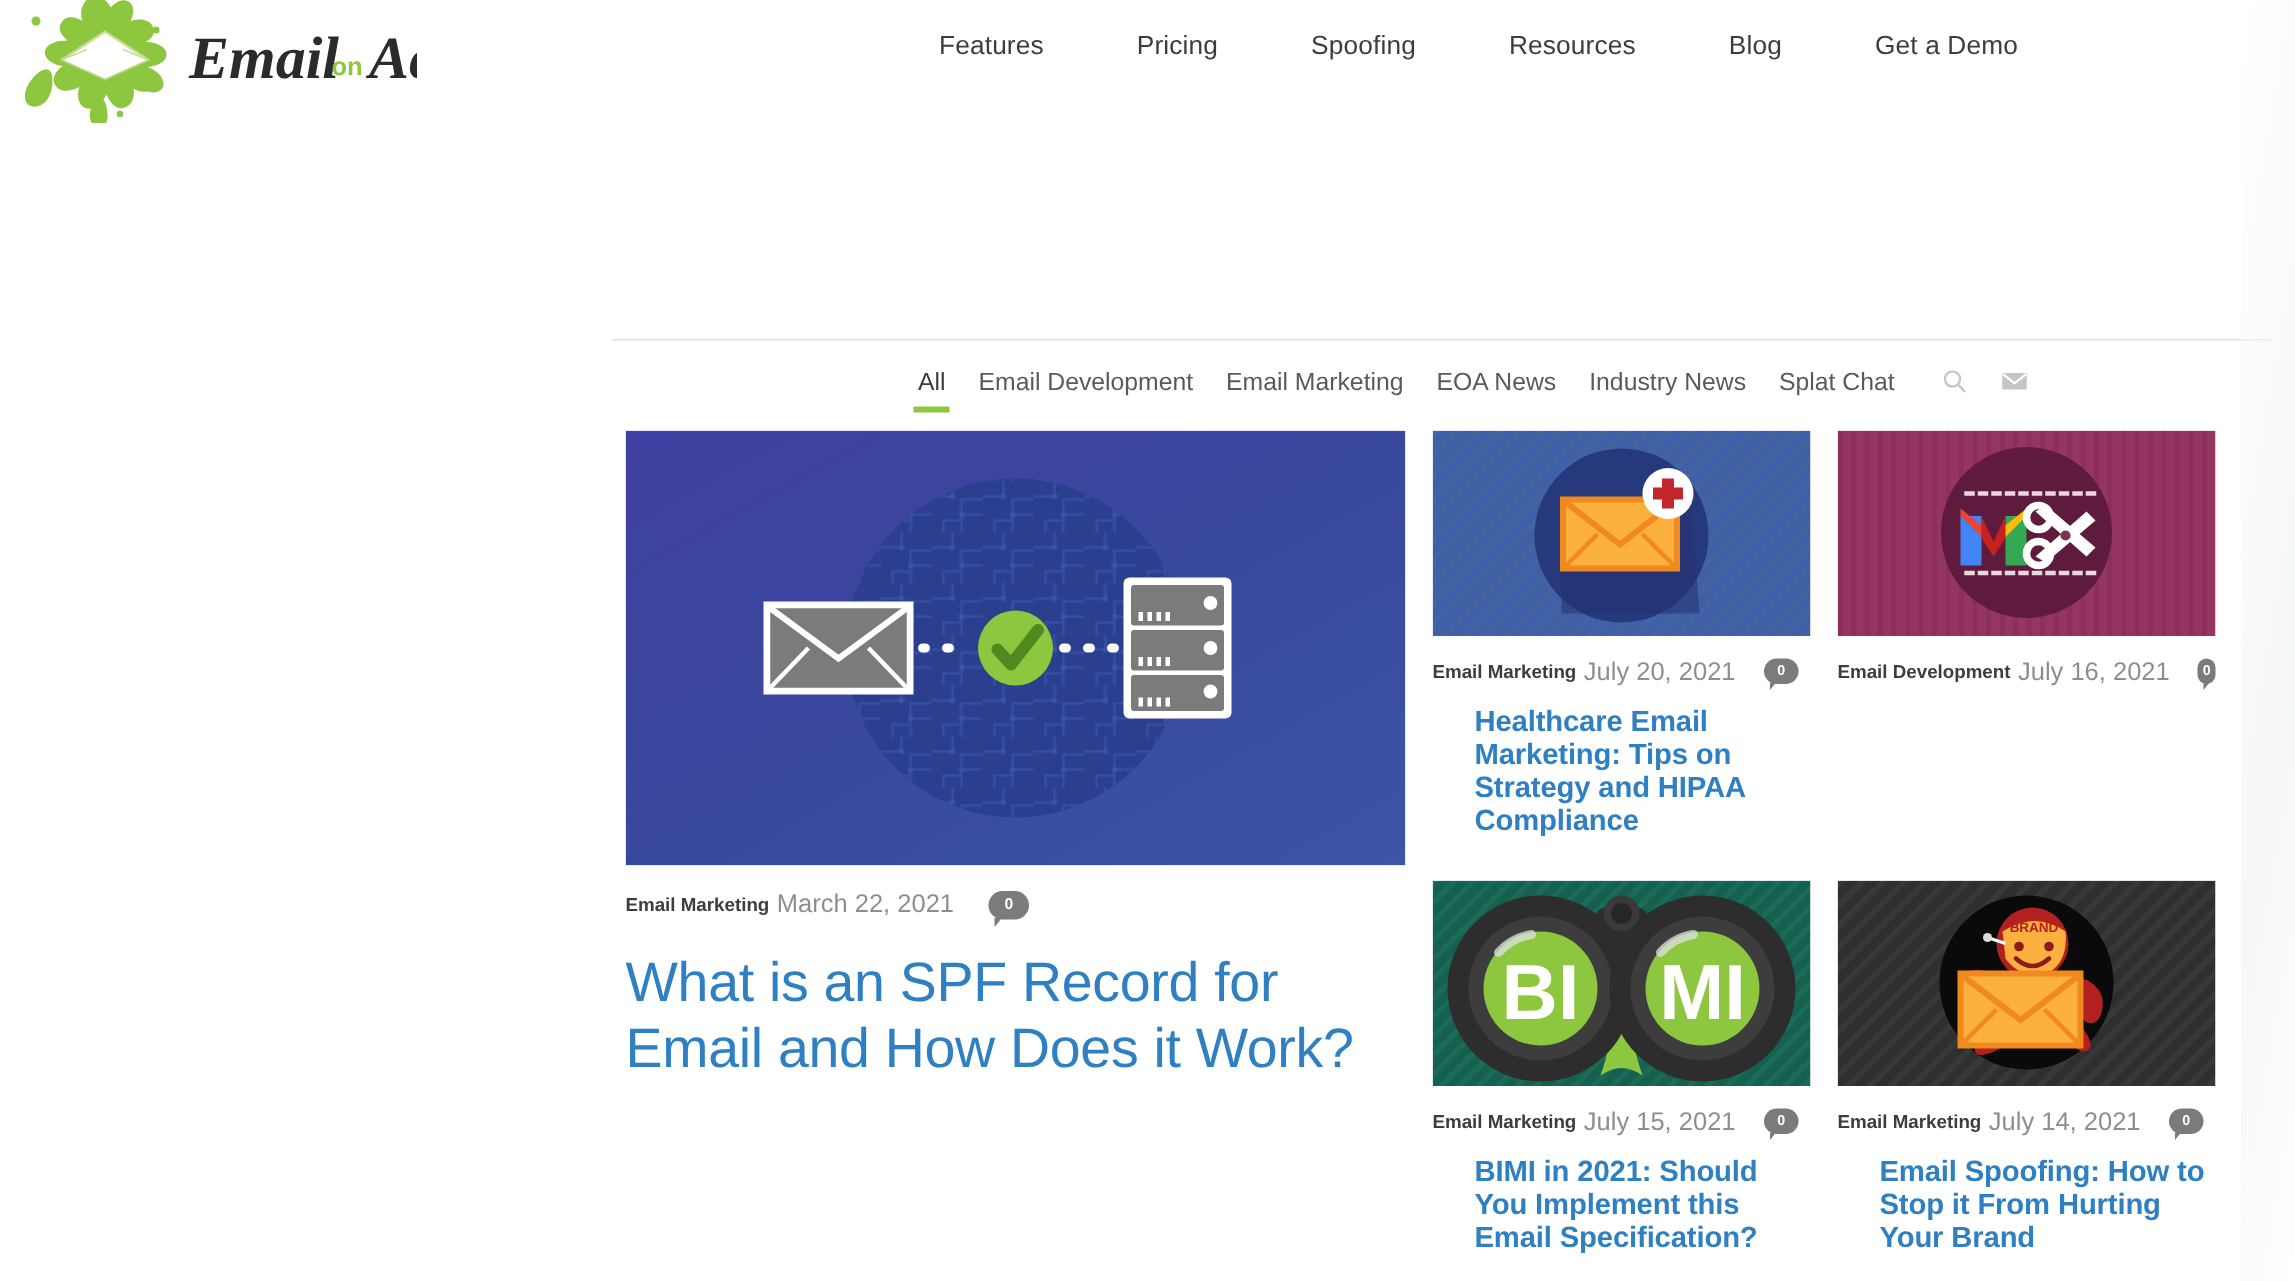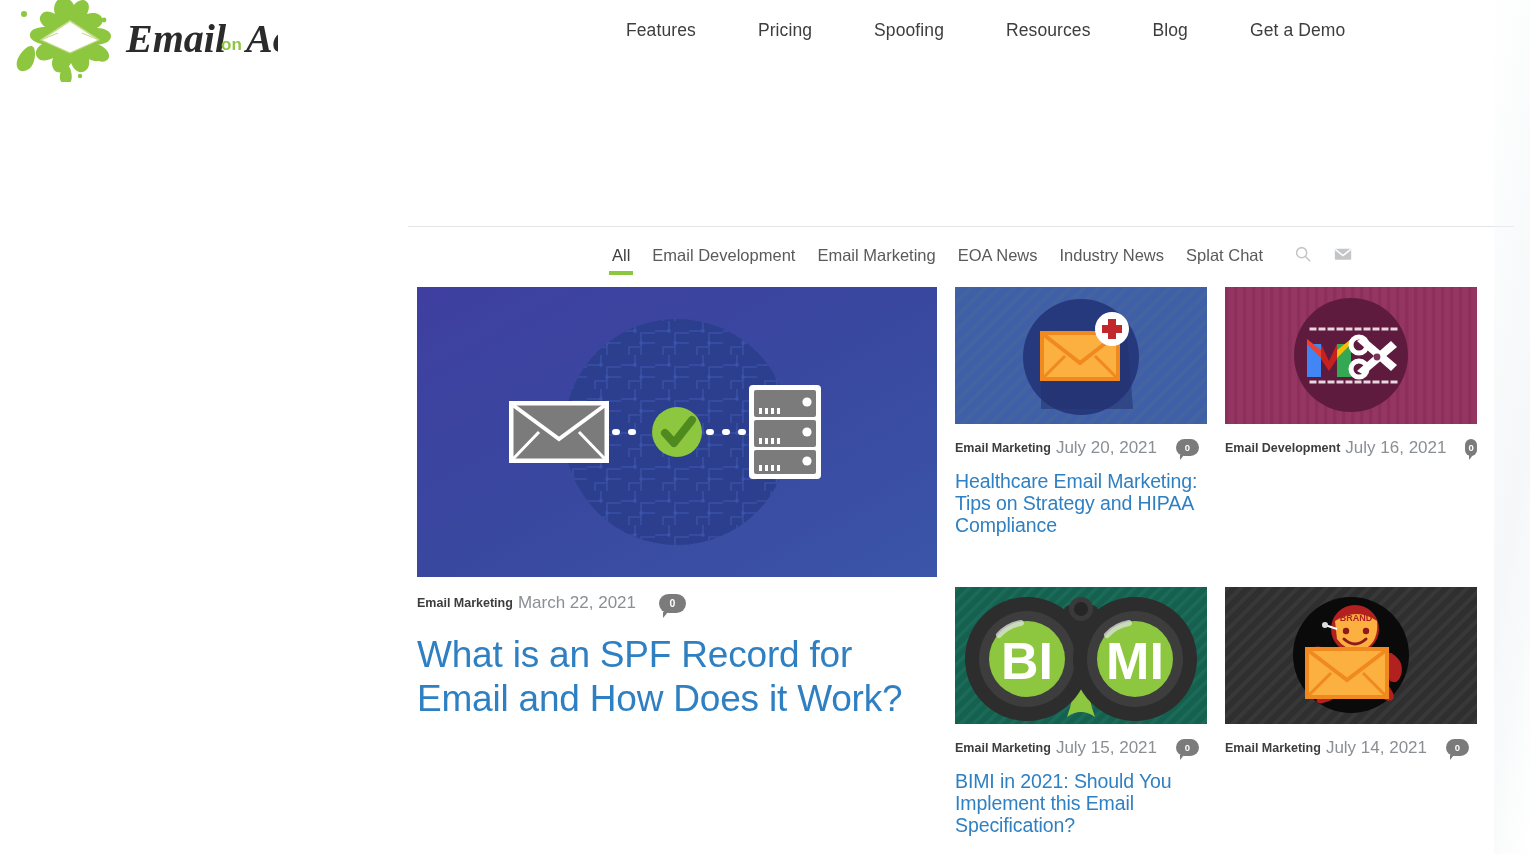--- a/index.html
+++ b/index.html
@@ -159,23 +159,24 @@
     display: flex; align-items: center; height: 19px;
   }
   .card-meta .comment-badge { margin-left: 19px; width: 23px; height: 17px; }
   .card-meta .comment-badge span { font-size: 9.5px; }
   .card-meta .comment-badge::after { border-left-width: 4px; border-bottom-width: 5px; bottom: -4px; }
   .card-title {
     margin-top: 13px;
     font-size: 19.5px;
     line-height: 22px;
     color: #2f80c2;
-    font-weight: 400;
+    font-weight: 700;
     letter-spacing: -.1px;
     cursor: pointer;
+    margin-left: 28px;
   }
 
   
   .page-edge {
     position: absolute; right: 0; top: 0;
     width: 36px; height: 854px;
     background: linear-gradient(100deg, rgba(255,255,255,0) 0%, rgba(243,246,247,.85) 60%, rgba(255,255,255,0) 100%);
     pointer-events: none;
   }
 </style>
@@ -466,17 +467,18 @@
         <path d="M84 108 L106 86 M160 108 L138 86" fill="none" stroke="#f08a1e" stroke-width="3"></path>
       </svg>
     </a>
     <div class="card-meta">
       <span class="meta-cat">Email Marketing</span>
       <span class="meta-date">July 14, 2021</span>
       <span class="comment-badge">
         <span>0</span>
       </span>
     </div>
+    <h3 class="card-title">Email Spoofing: How to Stop it From Hurting Your Brand</h3>
   </article>
 
 </main>
 
 <div class="page-edge"></div>
 
 </body></html>

